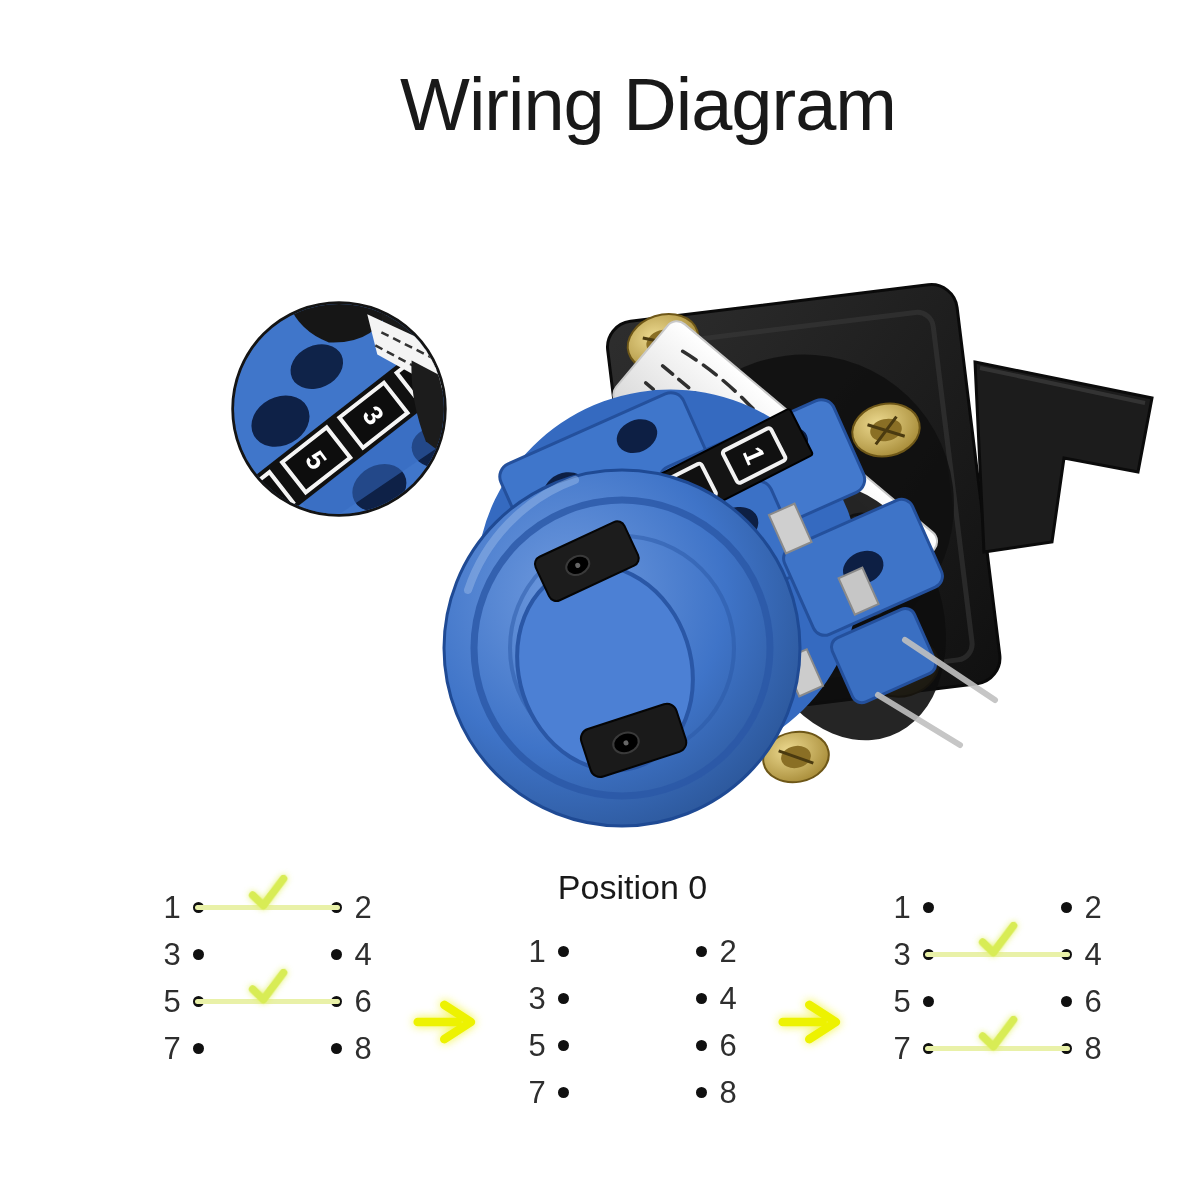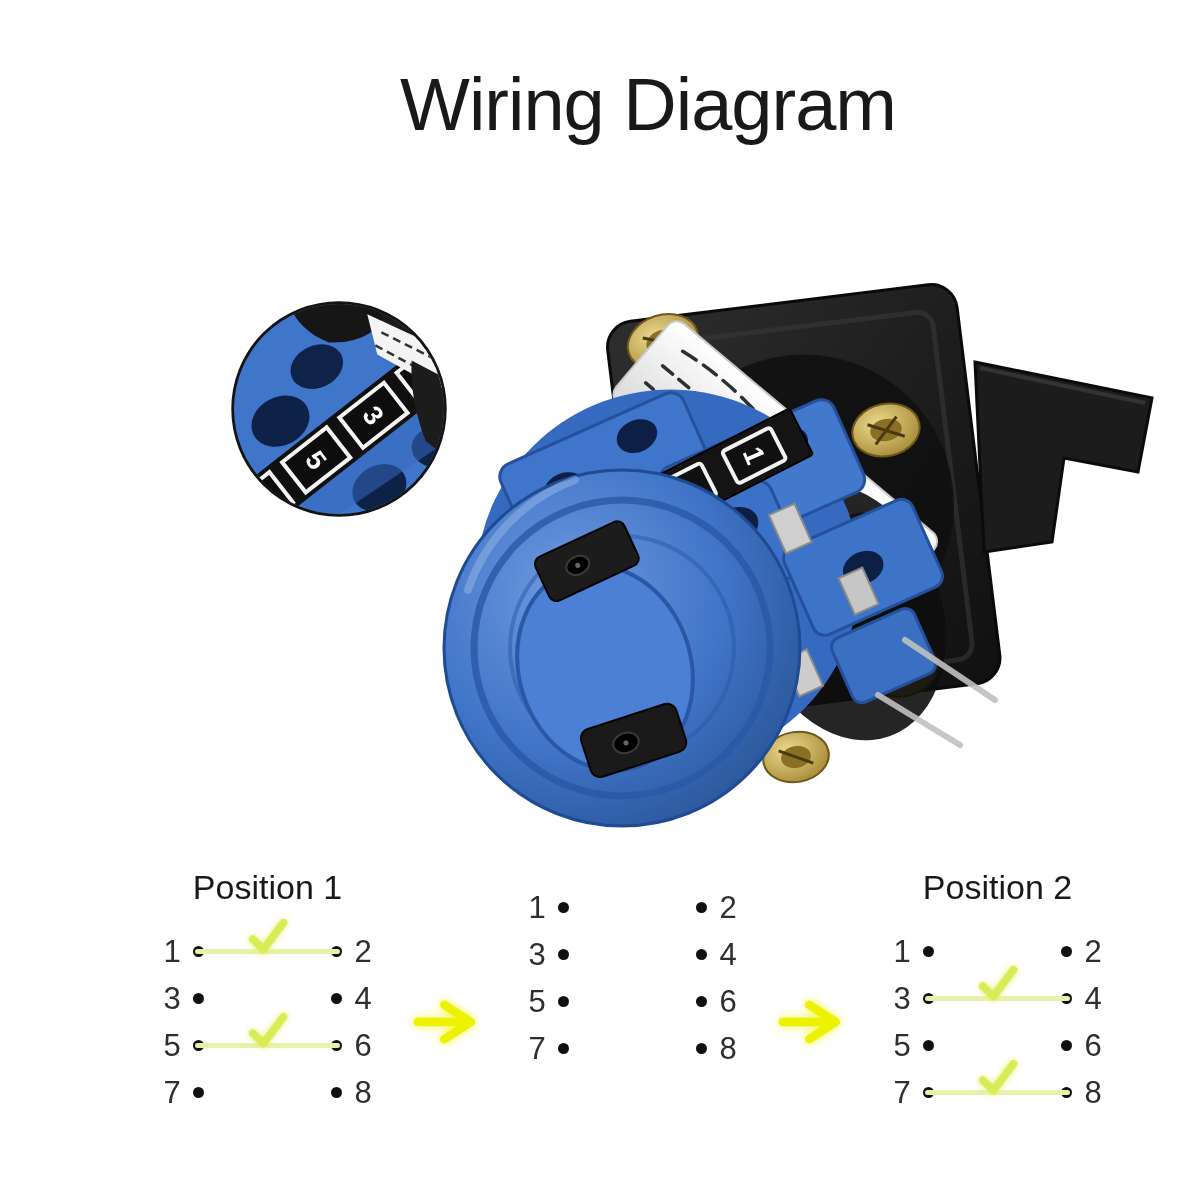--- a/index.html
+++ b/index.html
@@ -202,21 +202,20 @@
       <path d="M58 0 L162 0 Q152 46 100 44 Q68 32 58 0 Z" fill="#161616"></path>
       <path d="M150 0 L220 0 L220 72 L172 62 Q150 30 150 0 Z" fill="#1a1a1a"></path>
       <path d="M138 16 L220 54 L220 96 L148 56 Z" fill="#f4f4f4"></path>
       <path d="M152 34 L212 64 M146 47 L202 77" stroke="#333" stroke-width="2.5" stroke-dasharray="8 5" fill="none"></path>
       <path d="M182 62 L220 82 L220 160 L196 142 Q180 100 182 62 Z" fill="#1c1c1c"></path>
     </g>
   </svg>
 
   <div class="positions">
       <div class="pos">
-        <div class="pos-title">Position 1</div>
         <div class="rows">
           <div class="prow">
             <div class="pnum">1</div>
             <div class="pdot"></div>
             <div class="pconn">
               <div class="pline"></div>
               <svg class="pcheck" viewBox="0 0 40 30">
       <path d="M6 16 L15 26 L35 3"></path>
     </svg>
             </div>
@@ -232,20 +231,59 @@
           </div>
           <div class="prow">
             <div class="pnum">5</div>
             <div class="pdot"></div>
             <div class="pconn">
               <div class="pline"></div>
               <svg class="pcheck" viewBox="0 0 40 30">
       <path d="M6 16 L15 26 L35 3"></path>
     </svg>
             </div>
+            <div class="pdot"></div>
+            <div class="pnum">6</div>
+          </div>
+          <div class="prow">
+            <div class="pnum">7</div>
+            <div class="pdot"></div>
+            <div class="pconn"></div>
+            <div class="pdot"></div>
+            <div class="pnum">8</div>
+          </div>
+        </div>
+      </div>
+      <div class="arrow-cell">
+      <svg viewBox="0 0 80 56">
+        <path d="M6 28 H48"></path>
+        <path d="M34 10 L62 28 L34 46"></path>
+      </svg>
+    </div>
+      <div class="pos">
+        <div class="pos-title">Position 0</div>
+        <div class="rows">
+          <div class="prow">
+            <div class="pnum">1</div>
+            <div class="pdot"></div>
+            <div class="pconn"></div>
+            <div class="pdot"></div>
+            <div class="pnum">2</div>
+          </div>
+          <div class="prow">
+            <div class="pnum">3</div>
+            <div class="pdot"></div>
+            <div class="pconn"></div>
+            <div class="pdot"></div>
+            <div class="pnum">4</div>
+          </div>
+          <div class="prow">
+            <div class="pnum">5</div>
+            <div class="pdot"></div>
+            <div class="pconn"></div>
             <div class="pdot"></div>
             <div class="pnum">6</div>
           </div>
           <div class="prow">
             <div class="pnum">7</div>
             <div class="pdot"></div>
             <div class="pconn"></div>
             <div class="pdot"></div>
             <div class="pnum">8</div>
           </div>
@@ -262,59 +300,20 @@
           <div class="prow">
             <div class="pnum">1</div>
             <div class="pdot"></div>
             <div class="pconn"></div>
             <div class="pdot"></div>
             <div class="pnum">2</div>
           </div>
           <div class="prow">
             <div class="pnum">3</div>
             <div class="pdot"></div>
-            <div class="pconn"></div>
-            <div class="pdot"></div>
-            <div class="pnum">4</div>
-          </div>
-          <div class="prow">
-            <div class="pnum">5</div>
-            <div class="pdot"></div>
-            <div class="pconn"></div>
-            <div class="pdot"></div>
-            <div class="pnum">6</div>
-          </div>
-          <div class="prow">
-            <div class="pnum">7</div>
-            <div class="pdot"></div>
-            <div class="pconn"></div>
-            <div class="pdot"></div>
-            <div class="pnum">8</div>
-          </div>
-        </div>
-      </div>
-      <div class="arrow-cell">
-      <svg viewBox="0 0 80 56">
-        <path d="M6 28 H48"></path>
-        <path d="M34 10 L62 28 L34 46"></path>
-      </svg>
-    </div>
-      <div class="pos">
-        <div class="pos-title">Position 2</div>
-        <div class="rows">
-          <div class="prow">
-            <div class="pnum">1</div>
-            <div class="pdot"></div>
-            <div class="pconn"></div>
-            <div class="pdot"></div>
-            <div class="pnum">2</div>
-          </div>
-          <div class="prow">
-            <div class="pnum">3</div>
-            <div class="pdot"></div>
             <div class="pconn">
               <div class="pline"></div>
               <svg class="pcheck" viewBox="0 0 40 30">
       <path d="M6 16 L15 26 L35 3"></path>
     </svg>
             </div>
             <div class="pdot"></div>
             <div class="pnum">4</div>
           </div>
           <div class="prow">

